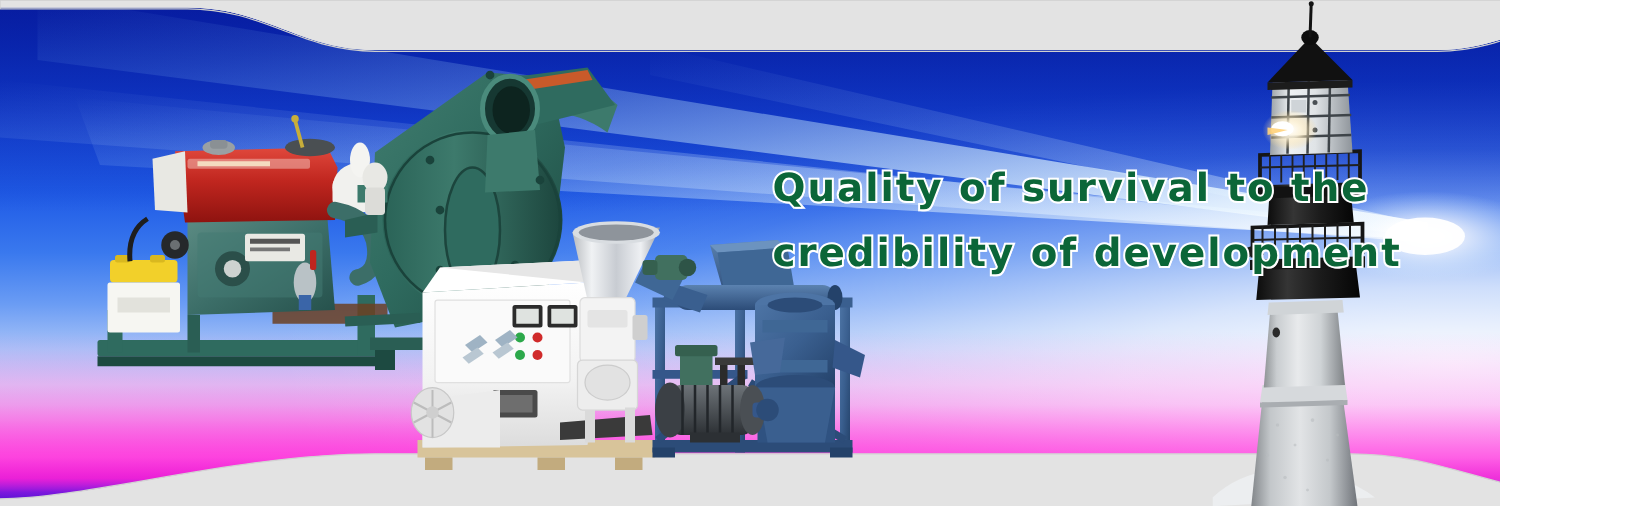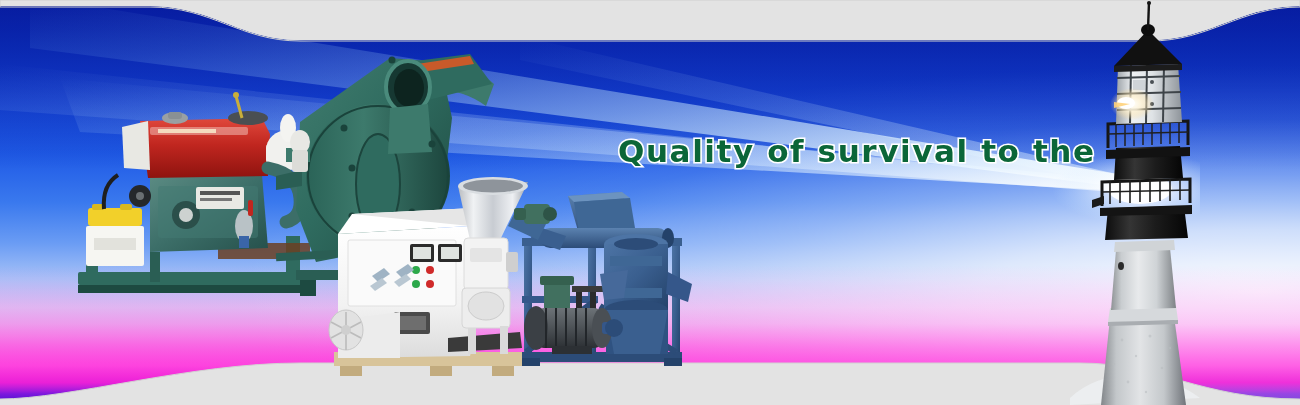--- a/index.html
+++ b/index.html
@@ -6,21 +6,21 @@
     margin: 0;
     padding: 0;
     background: #ffffff;
   }
   body {
     font-family: "Liberation Sans", sans-serif;
   }
 
   .banner {
     position: relative;
-    width: 1300px;
+    width: 1200px;
     height: 405px;
     overflow: hidden;
     background: #86efac;
   }
 
   
   .sky {
     position: absolute;
     inset: 0;
     background:
@@ -575,20 +575,21 @@
       <path d="M44 66 L112 64 L112 70 L44 72 Z" fill="#1c1c1c"></path>
       <ellipse cx="78" cy="30" rx="7" ry="6" fill="#0d0d0d"></ellipse>
 
       <path d="M78 30 L79 2" stroke="#131313" stroke-width="2.4"></path>
       <circle cx="79" cy="3" r="2" fill="#131313"></circle>
     </svg>
   </div>
 
   <div class="headline">
     <div class="line l1">Quality of survival to the</div>
+    <div class="line l2">credibility of development</div>
   </div>
 
   <div class="frame-top">
     <svg width="1300" height="60" viewBox="0 0 1300 60">
       <path d="M0 0 L1300 0 L1300 6
                C1240 6 1210 40 1150 40
                L300 40
                C240 40 212 6 150 6
                L0 6 Z" fill="#e3e3e3"></path>
       <path d="M150 6 C212 6 240 40 300 40 L1150 40 C1210 40 1240 6 1300 6 L1300 0 L0 0 L0 6 Z" fill="#e3e3e3"></path>

